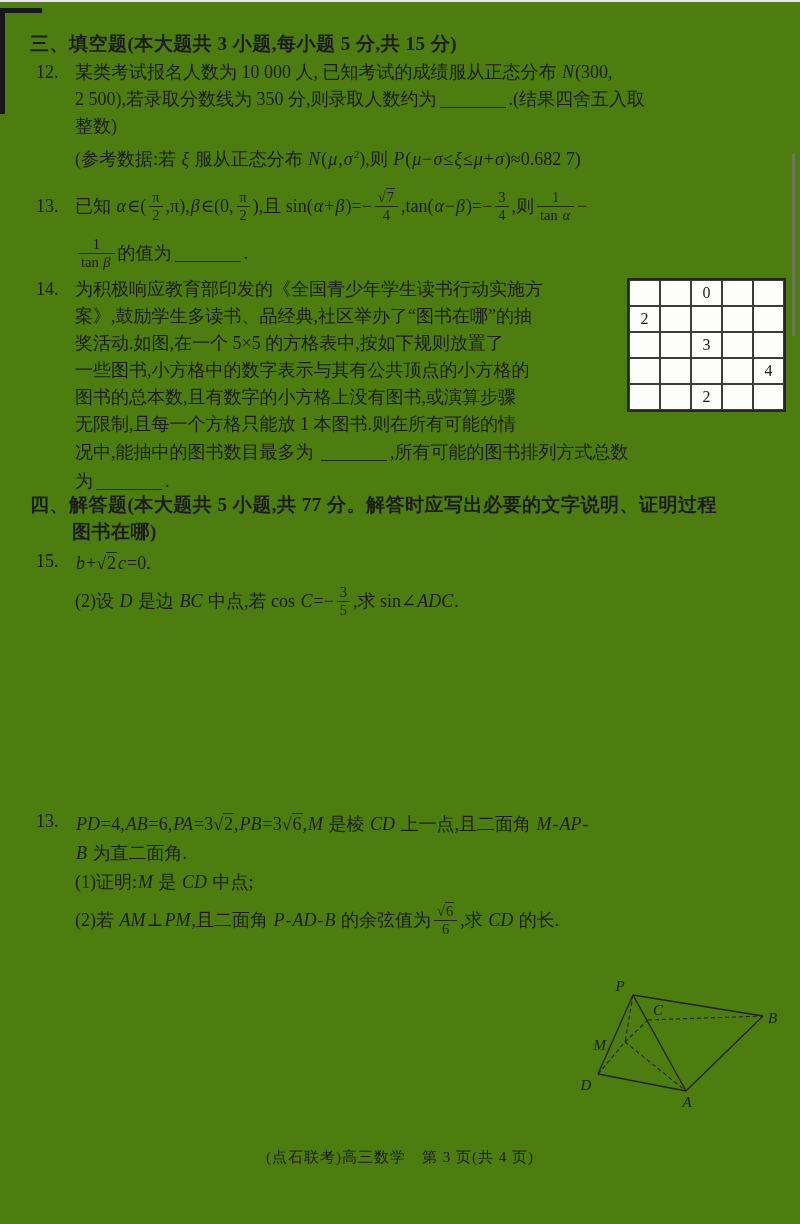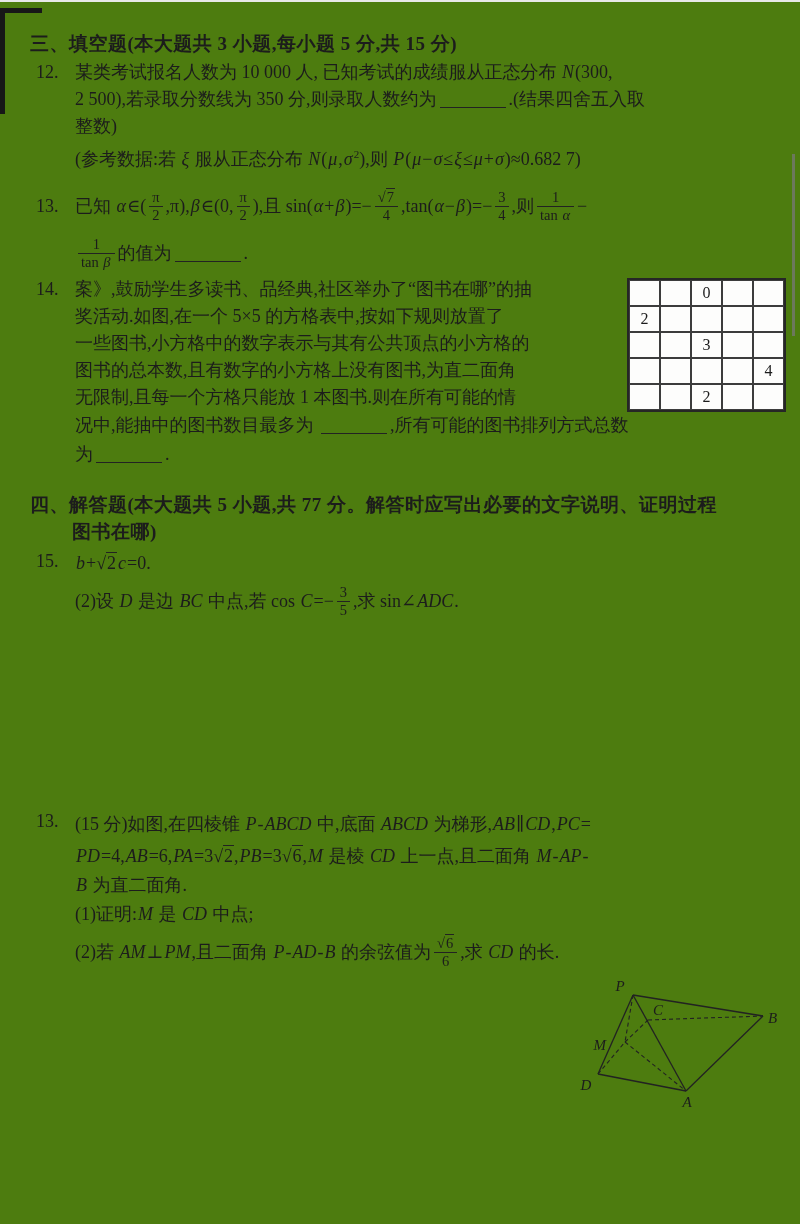--- a/index.html
+++ b/index.html
@@ -107,24 +107,25 @@
         <div class="gcell"></div>
         <div class="gcell"></div>
         <div class="gcell"></div>
         <div class="gcell">4</div>
         <div class="gcell"></div>
         <div class="gcell"></div>
         <div class="gcell">2</div>
         <div class="gcell"></div>
         <div class="gcell"></div>
       </div>
+    <div class="ln narrow">为积极响应教育部印发的《全国青少年学生读书行动实施方</div>
     <div class="ln narrow">案》,鼓励学生多读书、品经典,社区举办了“图书在哪”的抽</div>
     <div class="ln narrow">奖活动.如图,在一个 5×5 的方格表中,按如下规则放置了</div>
     <div class="ln narrow">一些图书,小方格中的数字表示与其有公共顶点的小方格的</div>
-    <div class="ln narrow">图书的总本数,且有数字的小方格上没有图书,为直二面角</div>
+    <div class="ln narrow">图书的总本数,且有数字的小方格上没有图书,或演算步骤</div>
     <div class="ln narrow">无限制,且每一个方格只能放 1 本图书.则在所有可能的情</div>
     <div class="ln lh29">况中,能抽中的图书数目最多为 <span class="blank"></span>,所有可能的图书排列方式总数</div>
     <div class="ln lh29">为<span class="blank"></span>.</div>
   </div>
 
   <div class="blk hd" style="top:489px">
     <div>四、解答题(本大题共 5 小题,共 77 分。解答时应写出必要的文字说明、证明过程</div>
     <div style="padding-left:42px">图书在哪)</div>
   </div>
 
@@ -132,21 +133,20 @@
     <span class="qnum">15.</span>
     <div class="ln lh30"><span class="v">b</span>+<span class="sqrt">√<span class="ovl">2</span></span><span class="v">c</span>=0.</div>
     <div class="ln lnf">(2)设 <span class="v">D</span> 是边 <span class="v">BC</span> 中点,若 cos <span class="v">C</span>=−<span class="frac">
           <span class="num">3</span>
           <span class="den">5</span>
         </span>,求 sin∠<span class="v">ADC</span>.</div>
   </div>
 
   <div class="blk qblk" style="top:806px">
     <span class="qnum">13.</span>
-    <div class="ln lh32">(15 分)如图,在四棱锥 <span class="v">P</span>-<span class="v">ABCD</span> 中,底面 <span class="v">ABCD</span> 为梯形,<span class="v">AB</span>∥<span class="v">CD</span>,<span class="v">PC</span>=</div>
     <div class="ln lh32"><span class="v">PD</span>=4,<span class="v">AB</span>=6,<span class="v">PA</span>=3<span class="sqrt">√<span class="ovl">2</span></span>,<span class="v">PB</span>=3<span class="sqrt">√<span class="ovl">6</span></span>,<span class="v">M</span> 是棱 <span class="v">CD</span> 上一点,且二面角 <span class="v">M</span>-<span class="v">AP</span>-</div>
     <div class="ln"><span class="v">B</span> 为直二面角.</div>
     <div class="ln lh30">(1)证明:<span class="v">M</span> 是 <span class="v">CD</span> 中点;</div>
     <div class="ln lnf">(2)若 <span class="v">AM</span>⊥<span class="v">PM</span>,且二面角 <span class="v">P</span>-<span class="v">AD</span>-<span class="v">B</span> 的余弦值为<span class="frac">
           <span class="num"><span class="sqrt">√<span class="ovl">6</span></span></span>
           <span class="den">6</span>
         </span>,求 <span class="v">CD</span> 的长.</div>
   </div>
 
   <div class="figwrap">
@@ -167,14 +167,15 @@
       </g>
       <text x="64" y="13" text-anchor="middle">P</text>
       <text x="212" y="45">B</text>
       <text x="97" y="37">C</text>
       <text x="50" y="72" text-anchor="end">M</text>
       <text x="30" y="112" text-anchor="middle">D</text>
       <text x="131" y="129" text-anchor="middle">A</text>
     </svg>
   </div>
 
+  <div class="footer">(点石联考)高三数学　第 3 页(共 4 页)</div>
 
 </div>
 
 </body></html>

